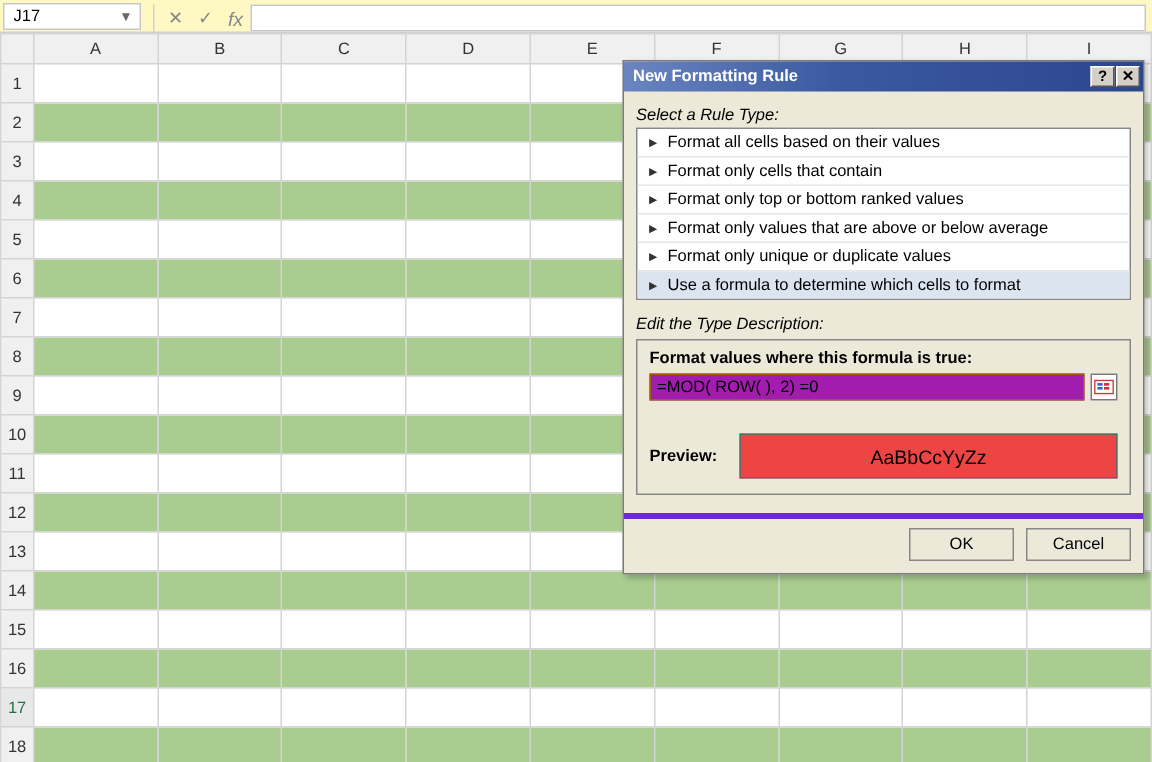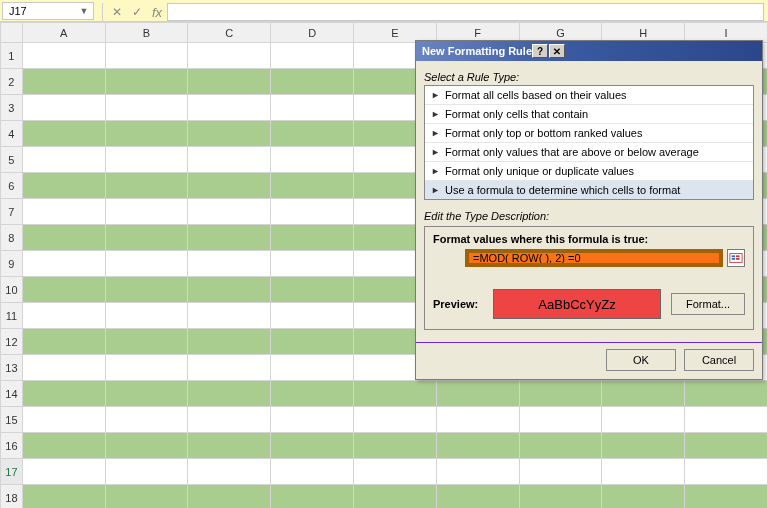--- a/index.html
+++ b/index.html
@@ -27,44 +27,44 @@
   tr.even td.cell { background: #a9cd8f; }
 
   
   .dialog {
     position: absolute; top: 40px; left: 415px; width: 348px;
     background: #ece9d8; border: 1px solid #7a7a7a;
     box-shadow: 2px 2px 4px rgba(0,0,0,.25);
     font-size: 11px; color: #000;
   }
   .titlebar {
-    height: 20px; display: flex; align-items: center; 
+    height: 20px; display: flex; align-items: center; justify-content: space-between;
     background: linear-gradient(to right, #6b85c1, #3b5aa1 40%, #2c468c);
     color: #fff; font-weight: bold; padding: 0 2px 0 6px; font-size: 11px;
   }
   .titlebar .rbtns { display: flex; gap: 1px; }
   .tbtn { width: 16px; height: 14px; background: #d4d0c8; border: 1px solid #fff; border-right-color:#555; border-bottom-color:#555; color: #000; font-size: 10px; display:flex; align-items:center; justify-content:center; cursor:pointer; font-weight:bold;}
   .dlg-body { padding: 6px 8px 8px 8px; }
   .section-label { margin: 4px 0 2px 0; font-style: italic; }
   .rule-list { border: 1px solid #888; background: #fff; }
   .rule-item { padding: 3px 6px; border-bottom: 1px solid #e6e6e6; display: flex; align-items: center; gap: 4px; cursor: pointer; }
   .rule-item:last-child { border-bottom: none; }
   .rule-item.selected { background: #dce4f0; }
   .rarrow { font-size: 9px; color: #333; width: 10px; }
   .edit-box { border: 1px solid #888; background: #ece9d8; margin-top: 4px; padding: 6px 8px 10px 8px; }
   .edit-box .bold { font-weight: bold; margin-bottom: 4px; }
   .formula-row { display: flex; align-items: center; gap: 4px; }
-  .formula-input { flex: 1; border: 4px solid #a16207; background: #f97316; height: 18px; padding: 0 4px; font-size: 11px; margin-left: 32px; }
+  .formula-input { flex: 1; border: 1px solid #a16207; background: #a21caf; height: 18px; padding: 0 4px; font-size: 11px; }
   .refbtn { width: 18px; height: 18px; border: 1px solid #7a7a7a; background: #fff; display:flex; align-items:center; justify-content:center; cursor:pointer; }
   .refbtn svg { width: 14px; height: 14px; }
   .preview-row { display: flex; align-items: center; gap: 10px; margin-top: 22px; }
   .preview-label { font-weight: bold; width: 50px; }
   .preview-swatch { flex: 1; height: 30px; border: 1px solid #666; background: #ef4444; display:flex; align-items:center; justify-content:center; font-size: 13px; }
   .btn { border: 1px solid #888; background: #ece9d8; height: 22px; padding: 0 14px; cursor: pointer; font-size: 11px; }
-  .dlg-footer { display:flex; justify-content:flex-end; gap:8px; padding: 6px 8px 8px 0; border-top: 1px solid #6d28d9; margin-top:4px;}
+  .dlg-footer { display:flex; justify-content:flex-end; gap:8px; padding: 6px 8px 8px 0; border-top: 4px solid #6d28d9; margin-top:4px;}
 </style>
 </head>
 <body>
 
 <div class="fbar">
   <div class="namebox-wrap">
     <input class="namebox" value="J17" style="">
     <span class="dd">▼</span>
   </div>
   <div class="fbar-sep"></div>
@@ -358,21 +358,20 @@
               <rect x="3" y="5" width="4" height="2" fill="#36c"></rect>
               <rect x="3" y="8" width="4" height="2" fill="#36c"></rect>
               <rect x="8" y="5" width="4" height="2" fill="#c33"></rect>
               <rect x="8" y="8" width="4" height="2" fill="#c33"></rect>
             </svg>
         </div>
       </div>
       <div class="preview-row">
         <div class="preview-label">Preview:</div>
         <div class="preview-swatch">AaBbCcYyZz</div>
-        <button class="btn">Format...</button>
       </div>
     </div>
   </div>
   <div class="dlg-footer">
     <button class="btn" style="min-width:70px">OK</button>
     <button class="btn" style="min-width:70px">Cancel</button>
   </div>
 </div>
 
 </body></html>

